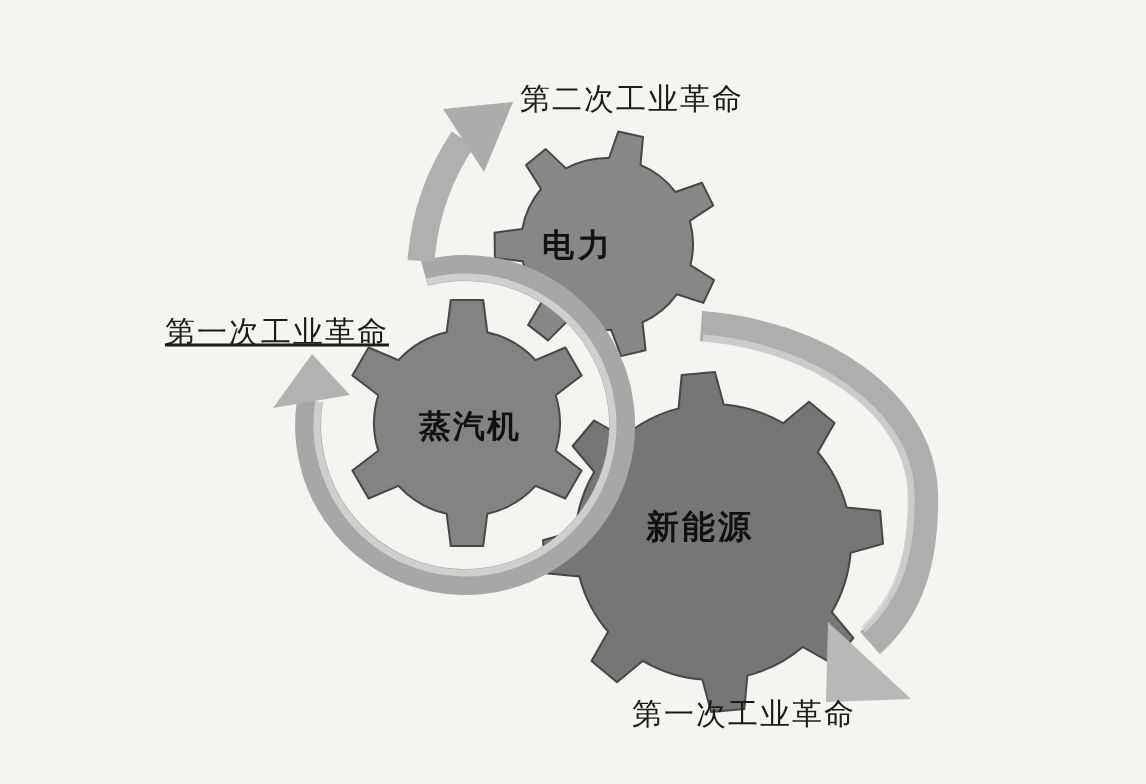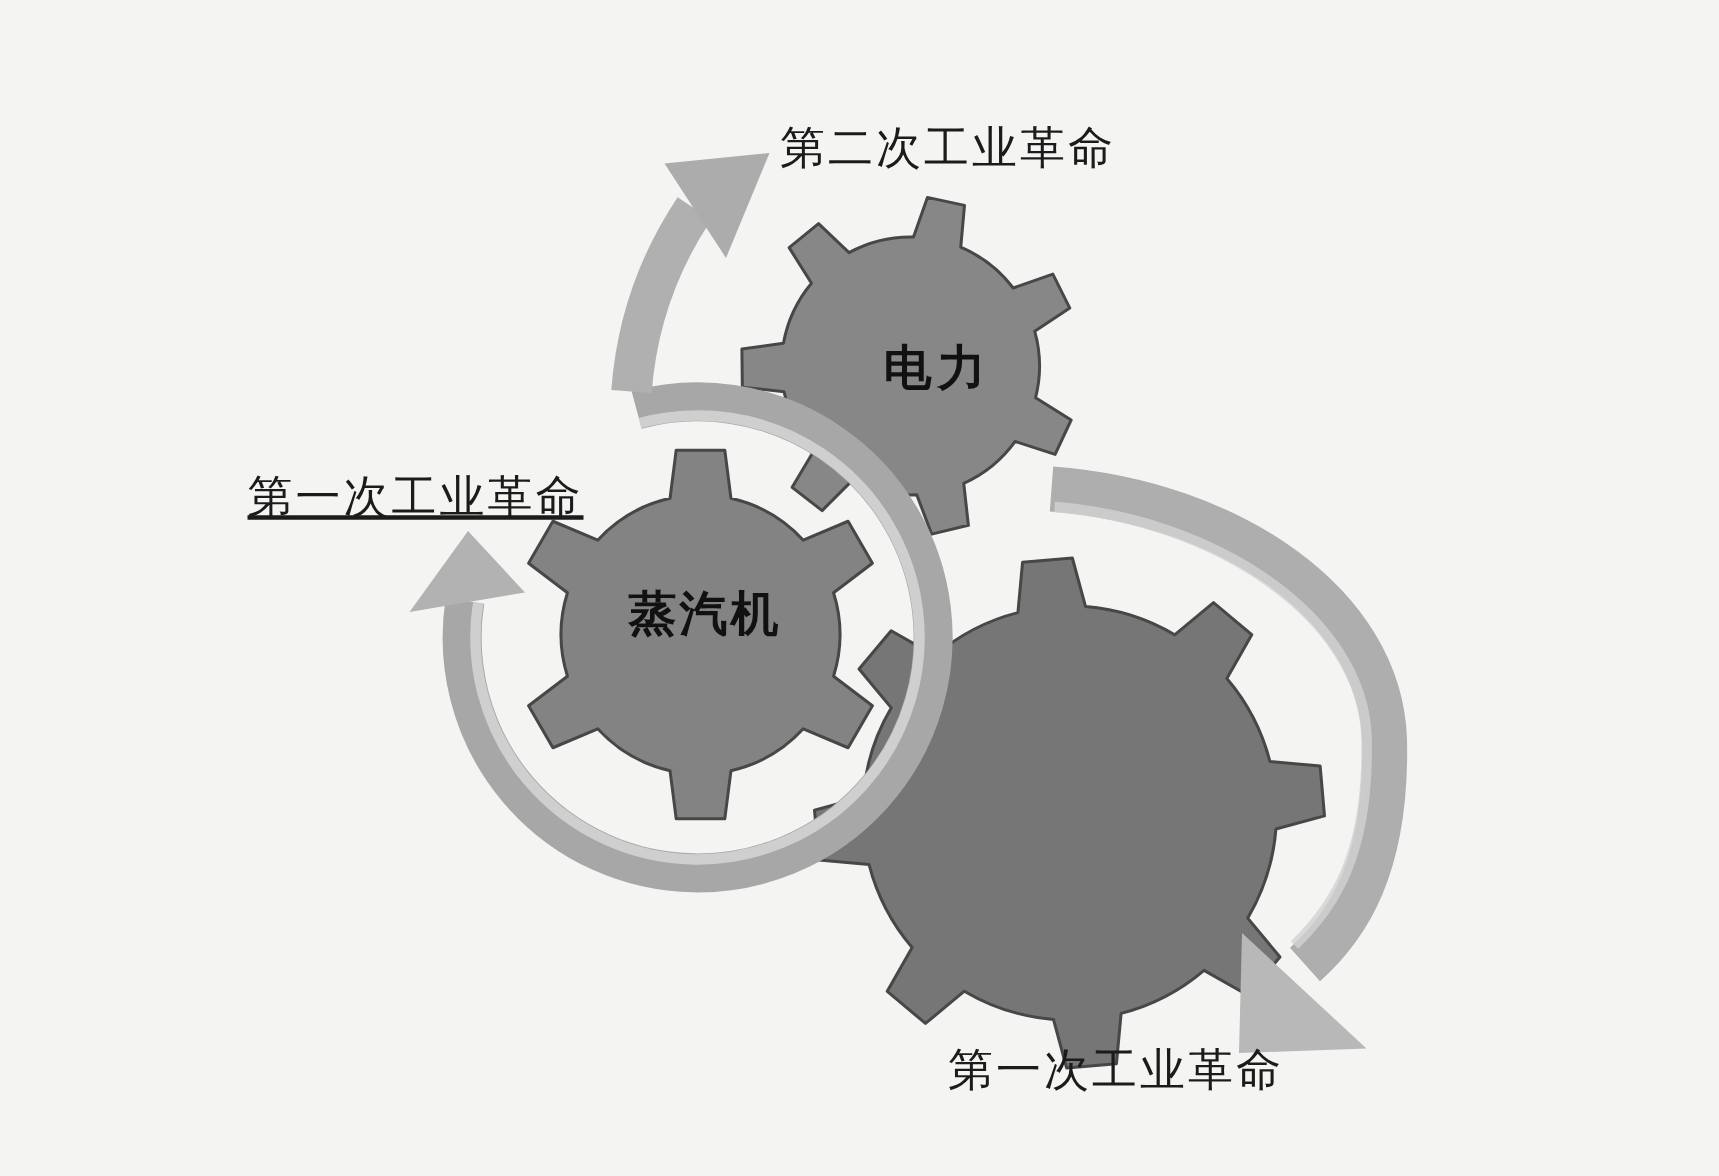--- a/index.html
+++ b/index.html
@@ -10,22 +10,22 @@
   }
   #stage{position:absolute;left:0;top:0;width:1146px;height:784px;margin-top:33px;}
   svg{display:block;}
   .lbl{
     position:absolute;transform:translate(-50%,-50%);
     white-space:nowrap;color:#1b1b1b;
     font-family:"Liberation Serif","DejaVu Serif",serif;
   }
   .rev-lbl{font-size:30px;letter-spacing:2px;font-weight:400;}
   .gear-lbl{font-weight:700;color:#111;}
-  #lbl-electric{left:625px;top:213px;font-size:32px;letter-spacing:4px;}
-  #lbl-steam{left:470px;top:377px;font-size:32px;letter-spacing:2px;}
+  #lbl-electric{left:578px;top:213px;font-size:32px;letter-spacing:4px;}
+  #lbl-steam{left:470px;top:394px;font-size:32px;letter-spacing:2px;}
   #lbl-newenergy{left:700px;top:494px;font-size:33px;letter-spacing:3px;}
   #lbl-first{left:277px;top:299px;text-decoration:underline;}
   #lbl-second{left:632px;top:66px;}
   #lbl-third{left:744px;top:681px;}
 </style>
 </head>
 <body>
 
 <div id="stage">
   <svg width="1146" height="784" viewBox="0 0 1146 784">
@@ -52,13 +52,14 @@
       <polygon points="828,589 911,666 826,669" fill="#b8b8b8"></polygon>
     </g>
   </svg>
 
   <div class="lbl rev-lbl" id="lbl-second">第二次工业革命</div>
   <div class="lbl rev-lbl" id="lbl-first">第一次工业革命</div>
   <div class="lbl rev-lbl" id="lbl-third">第一次工业革命</div>
 
   <div class="lbl gear-lbl" id="lbl-electric">电力</div>
   <div class="lbl gear-lbl" id="lbl-steam">蒸汽机</div>
+  <div class="lbl gear-lbl" id="lbl-newenergy">新能源</div>
 </div>
 
 </body></html>

